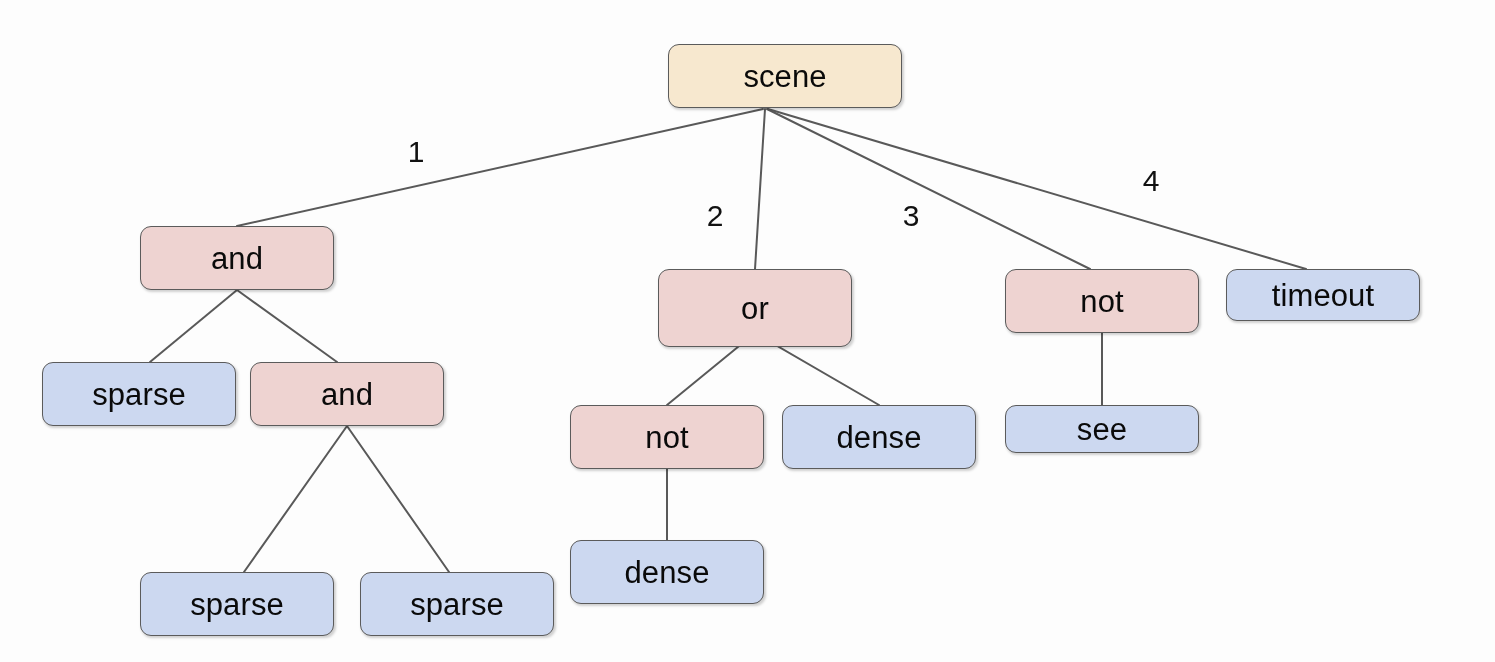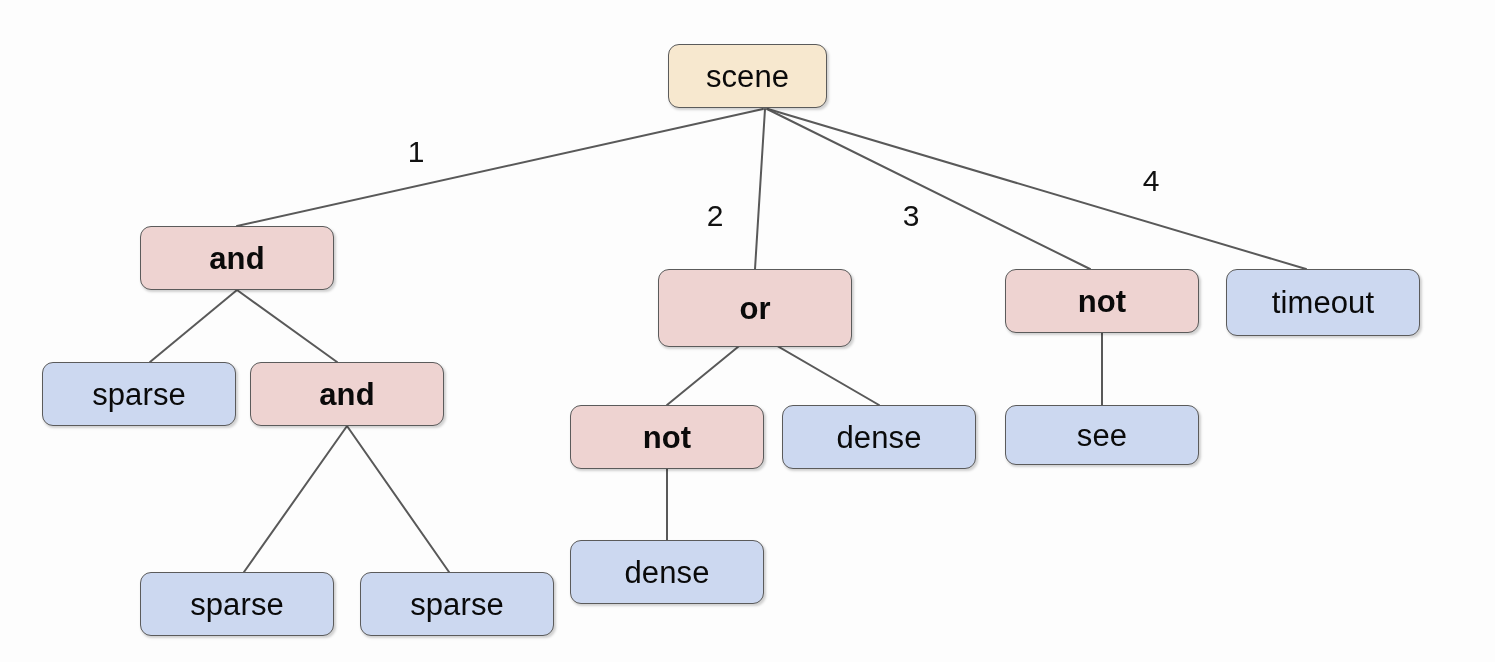--- a/index.html
+++ b/index.html
@@ -35,21 +35,21 @@
     align-items: center;
     justify-content: center;
     font-size: 31px;
     color: #0a0a0a;
     line-height: 1;
     letter-spacing: 0.1px;
     box-shadow: 1.5px 2px 2.5px rgba(0,0,0,0.18);
     white-space: nowrap;
   }
   .node.root   { background: #f7e8cf; }
-  .node.op     { background: #eed3d1; font-weight: bold; }
+  .node.op     { background: #eed3d1; }
   .node.leaf   { background: #ccd8f0; }
   .edge-label {
     position: absolute;
     font-size: 30px;
     color: #111111;
     line-height: 1;
     white-space: nowrap;
     transform: translate(-50%, -50%);
   }
 </style>
@@ -65,48 +65,48 @@
       <line x1="237" y1="290" x2="150" y2="362" stroke="#595959" stroke-width="2" stroke-linecap="round"></line>
       <line x1="237" y1="290" x2="337" y2="362" stroke="#595959" stroke-width="2" stroke-linecap="round"></line>
       <line x1="347" y1="426" x2="244" y2="572" stroke="#595959" stroke-width="2" stroke-linecap="round"></line>
       <line x1="347" y1="426" x2="449" y2="572" stroke="#595959" stroke-width="2" stroke-linecap="round"></line>
       <line x1="755" y1="333" x2="667" y2="405" stroke="#595959" stroke-width="2" stroke-linecap="round"></line>
       <line x1="755" y1="333" x2="879" y2="405" stroke="#595959" stroke-width="2" stroke-linecap="round"></line>
       <line x1="667" y1="469" x2="667" y2="540" stroke="#595959" stroke-width="2" stroke-linecap="round"></line>
       <line x1="1102" y1="333" x2="1102" y2="405" stroke="#595959" stroke-width="2" stroke-linecap="round"></line>
     </svg>
   <div id="node-layer">
-      <div class="node root" style="left: 668px; top: 44px; width: 159px; height: 64px;">
+      <div class="node root" style="left: 668px; top: 44px; width: 234px; height: 64px;">
         <span>scene</span>
       </div>
       <div class="node op" style="left: 140px; top: 226px; width: 194px; height: 64px;">
         <span>and</span>
       </div>
       <div class="node op" style="left: 658px; top: 269px; width: 194px; height: 78px;">
         <span>or</span>
       </div>
       <div class="node op" style="left: 1005px; top: 269px; width: 194px; height: 64px;">
         <span>not</span>
       </div>
-      <div class="node leaf" style="left: 1226px; top: 269px; width: 194px; height: 67px;">
+      <div class="node leaf" style="left: 1226px; top: 269px; width: 194px; height: 52px;">
         <span>timeout</span>
       </div>
       <div class="node leaf" style="left: 42px; top: 362px; width: 194px; height: 64px;">
         <span>sparse</span>
       </div>
       <div class="node op" style="left: 250px; top: 362px; width: 194px; height: 64px;">
         <span>and</span>
       </div>
       <div class="node op" style="left: 570px; top: 405px; width: 194px; height: 64px;">
         <span>not</span>
       </div>
       <div class="node leaf" style="left: 782px; top: 405px; width: 194px; height: 64px;">
         <span>dense</span>
       </div>
-      <div class="node leaf" style="left: 1005px; top: 405px; width: 194px; height: 60px;">
+      <div class="node leaf" style="left: 1005px; top: 405px; width: 194px; height: 48px;">
         <span>see</span>
       </div>
       <div class="node leaf" style="left: 570px; top: 540px; width: 194px; height: 64px;">
         <span>dense</span>
       </div>
       <div class="node leaf" style="left: 140px; top: 572px; width: 194px; height: 64px;">
         <span>sparse</span>
       </div>
       <div class="node leaf" style="left: 360px; top: 572px; width: 194px; height: 64px;">
         <span>sparse</span>

